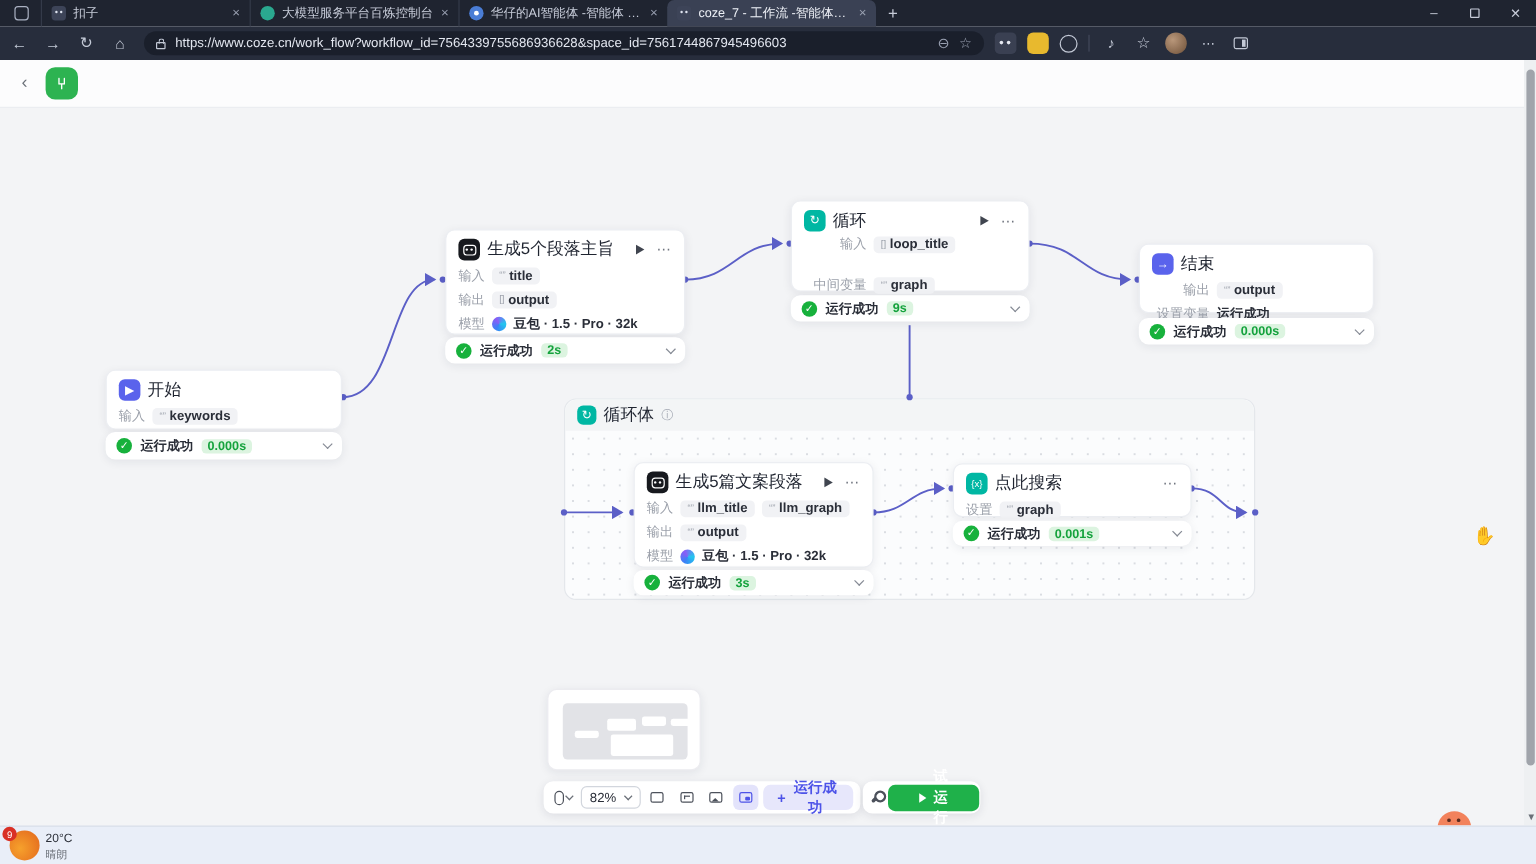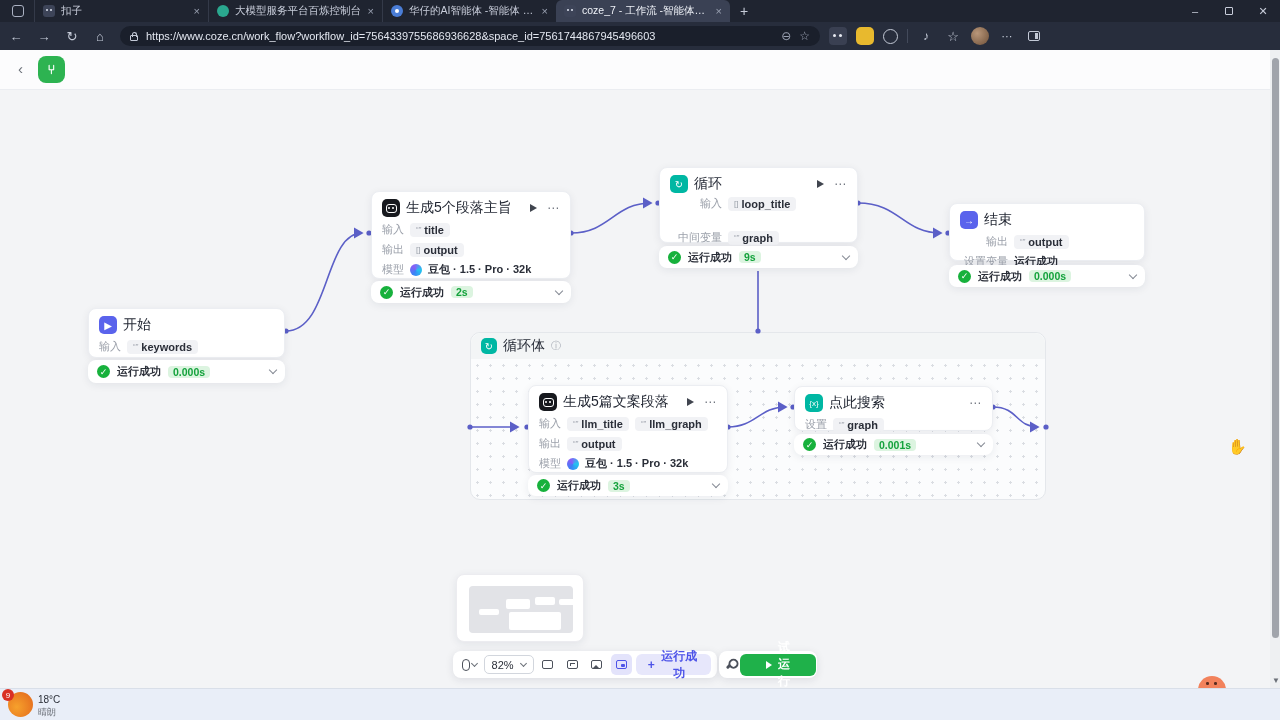--- a/index.html
+++ b/index.html
@@ -503,21 +503,21 @@
 
 <div class="sbar">
   <div class="sthumb"></div>
   <span class="sarrow">▼</span>
 </div>
 
 <div class="taskbar">
   <div style="position:absolute;left:0;top:0;width:90px;height:32px">
     <span class="weathico"></span>
     <span class="wbadge">9</span>
-    <span class="wtemp">18°C</span>
+    <span class="wtemp">20°C</span>
     <span class="wdesc">晴朗</span>
   </div>
 </div>
 <div class="winlogo">
     <span></span>
     <span></span>
     <span></span>
     <span></span>
   </div>
 <div class="tsearch">

